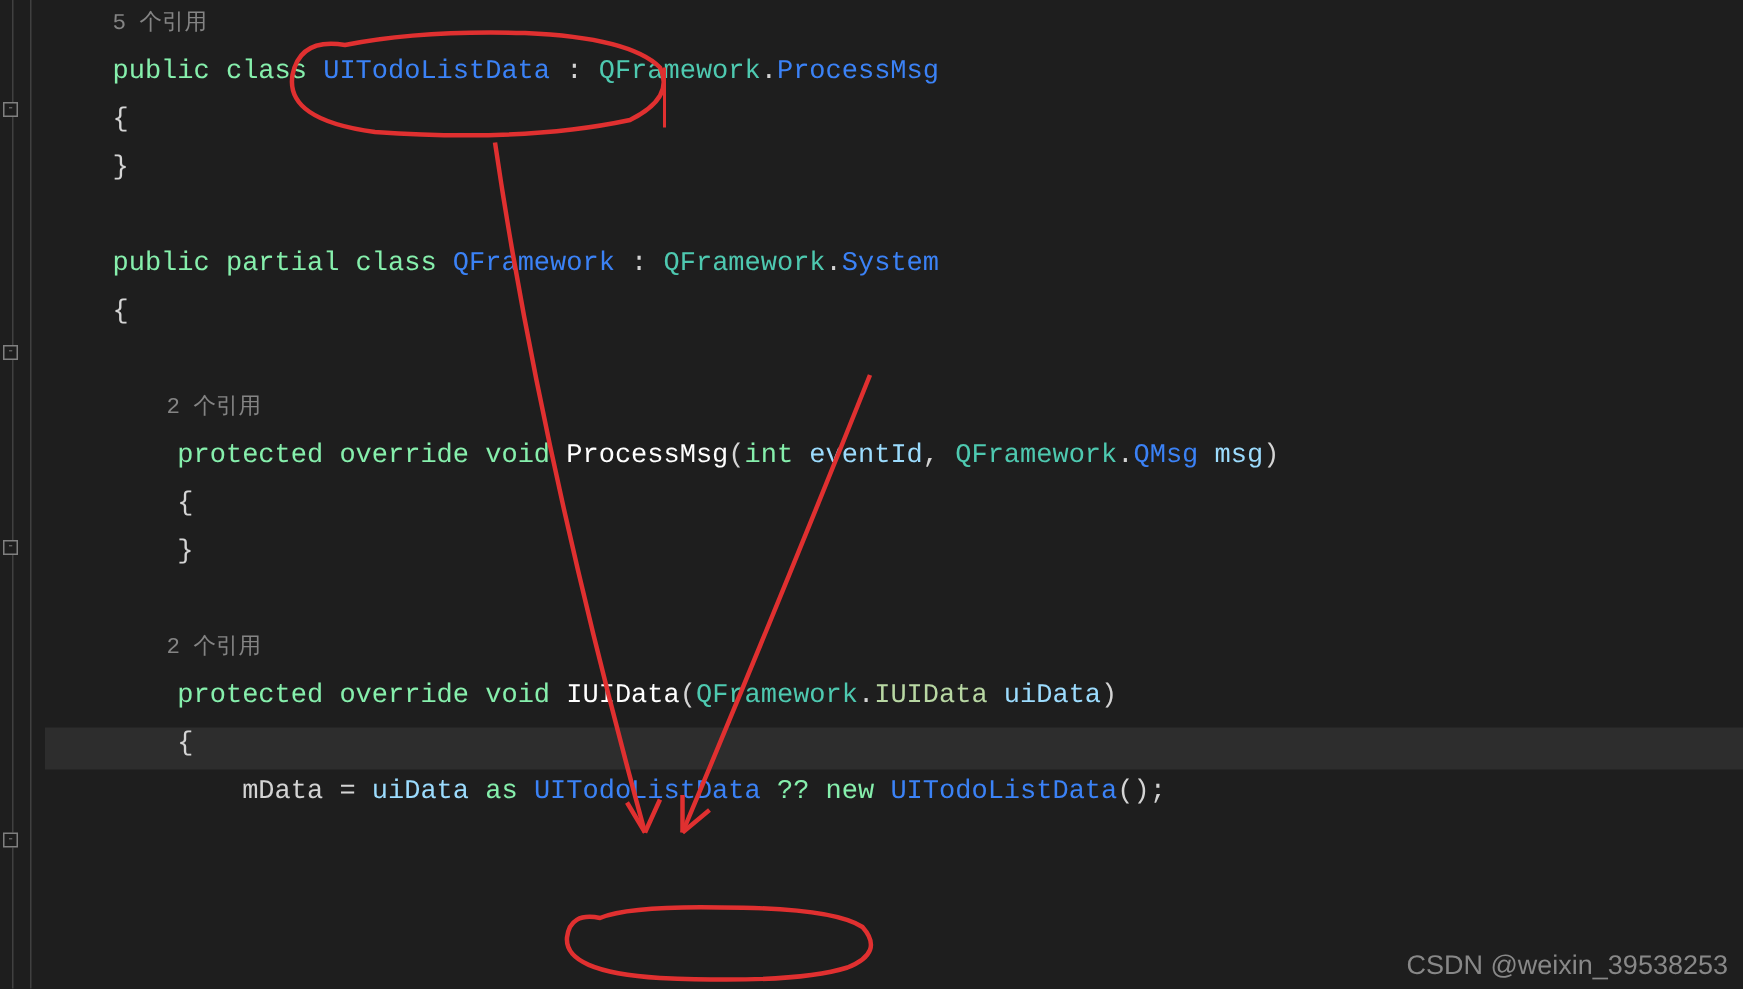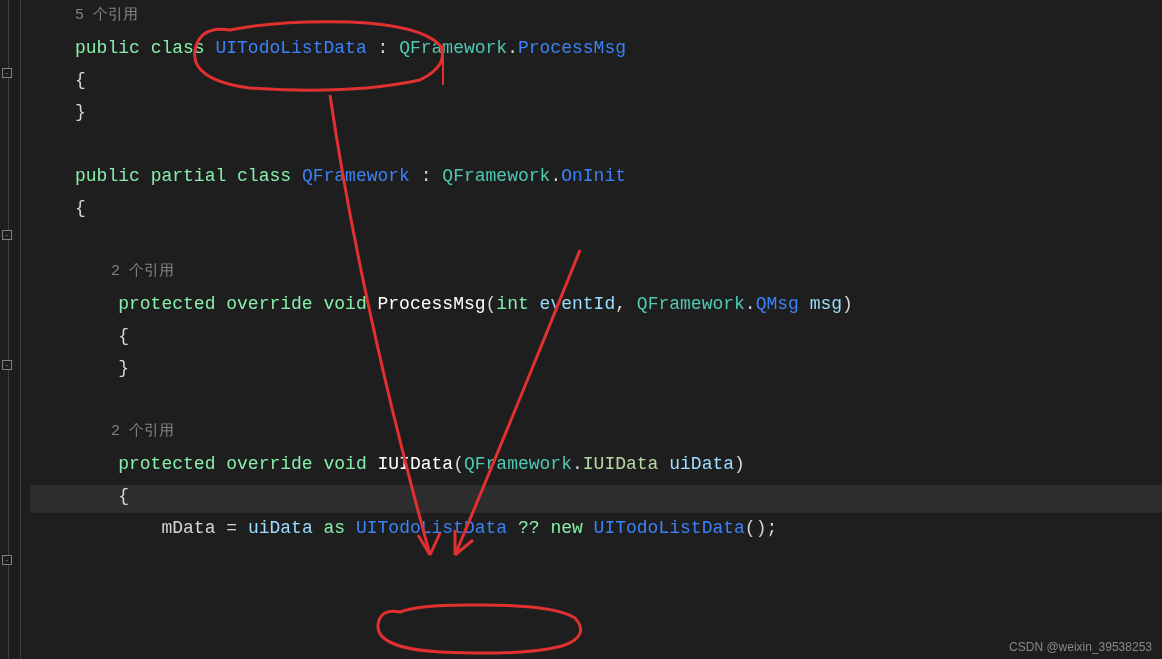--- a/index.html
+++ b/index.html
@@ -85,21 +85,21 @@
       width: 1162px;
       height: 659px;
       pointer-events: none;
       z-index: 10;
     }
     .watermark {
       position: absolute;
       bottom: 5px;
       right: 10px;
       color: #888;
-      font-size: 12px;
+      font-size: 18px;
       font-family: Arial, sans-serif;
       z-index: 20;
     }
     .unity-icon {
       display: inline-block;
       width: 14px;
       height: 14px;
       border: 1px solid #888;
       transform: rotate(45deg);
       margin-right: 4px;
@@ -121,21 +121,21 @@
 </div>
 
 <div class="highlight-line" style="top:485px;"></div>
 
 <div class="code-area">
   <div class="line codelens">5 个引用</div>
   <div class="line"><span class="keyword">public</span> <span class="keyword">class</span> <span class="class-name">UITodoListData</span> <span class="punct">:</span> <span class="namespace">QFramework</span><span class="punct">.</span><span class="class-name">ProcessMsg</span></div>
   <div class="line"><span class="punct">{</span></div>
   <div class="line"><span class="punct">}</span></div>
   <div class="line"></div>
-  <div class="line"><span class="keyword">public</span> <span class="keyword">partial</span> <span class="keyword">class</span> <span class="class-name">QFramework</span> <span class="punct">:</span> <span class="namespace">QFramework</span><span class="punct">.</span><span class="class-name">OnInit</span></div>
+  <div class="line"><span class="keyword">public</span> <span class="keyword">partial</span> <span class="keyword">class</span> <span class="class-name">QFramework</span> <span class="punct">:</span> <span class="namespace">QFramework</span><span class="punct">.</span><span class="class-name">System</span></div>
   <div class="line"><span class="punct">{</span></div>
   <div class="line"></div>
   <div class="line codelens">    <span>2 个引用</span></div>
   <div class="line">    <span class="keyword">protected</span> <span class="keyword">override</span> <span class="keyword">void</span> <span class="method">ProcessMsg</span><span class="punct">(</span><span class="keyword">int</span> <span class="param">eventId</span><span class="punct">,</span> <span class="namespace">QFramework</span><span class="punct">.</span><span class="class-name">QMsg</span> <span class="param">msg</span><span class="punct">)</span></div>
   <div class="line">    <span class="punct">{</span></div>
   <div class="line">    <span class="punct">}</span></div>
   <div class="line"></div>
   <div class="line codelens">    <span>2 个引用</span></div>
   <div class="line">    <span class="keyword">protected</span> <span class="keyword">override</span> <span class="keyword">void</span> <span class="method">IUIData</span><span class="punct">(</span><span class="namespace">QFramework</span><span class="punct">.</span><span class="interface">IUIData</span> <span class="param">uiData</span><span class="punct">)</span></div>
   <div class="line">    <span class="punct">{</span></div>

